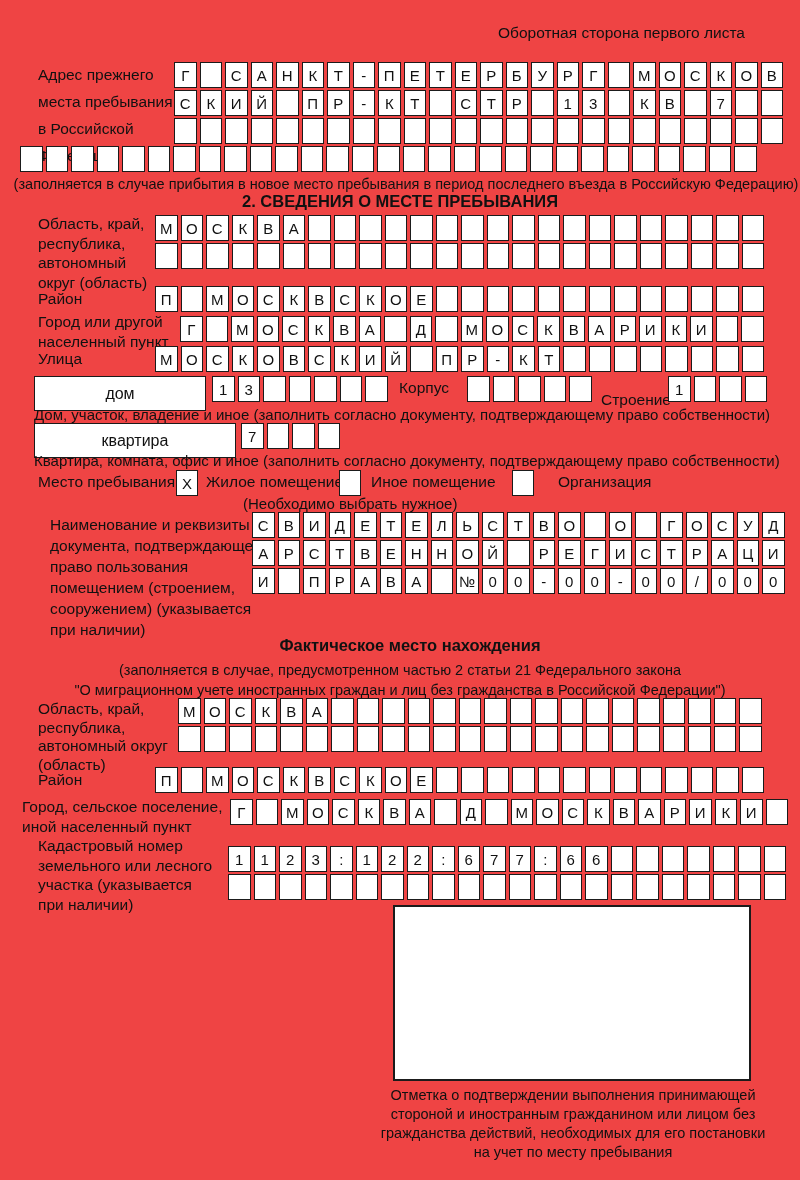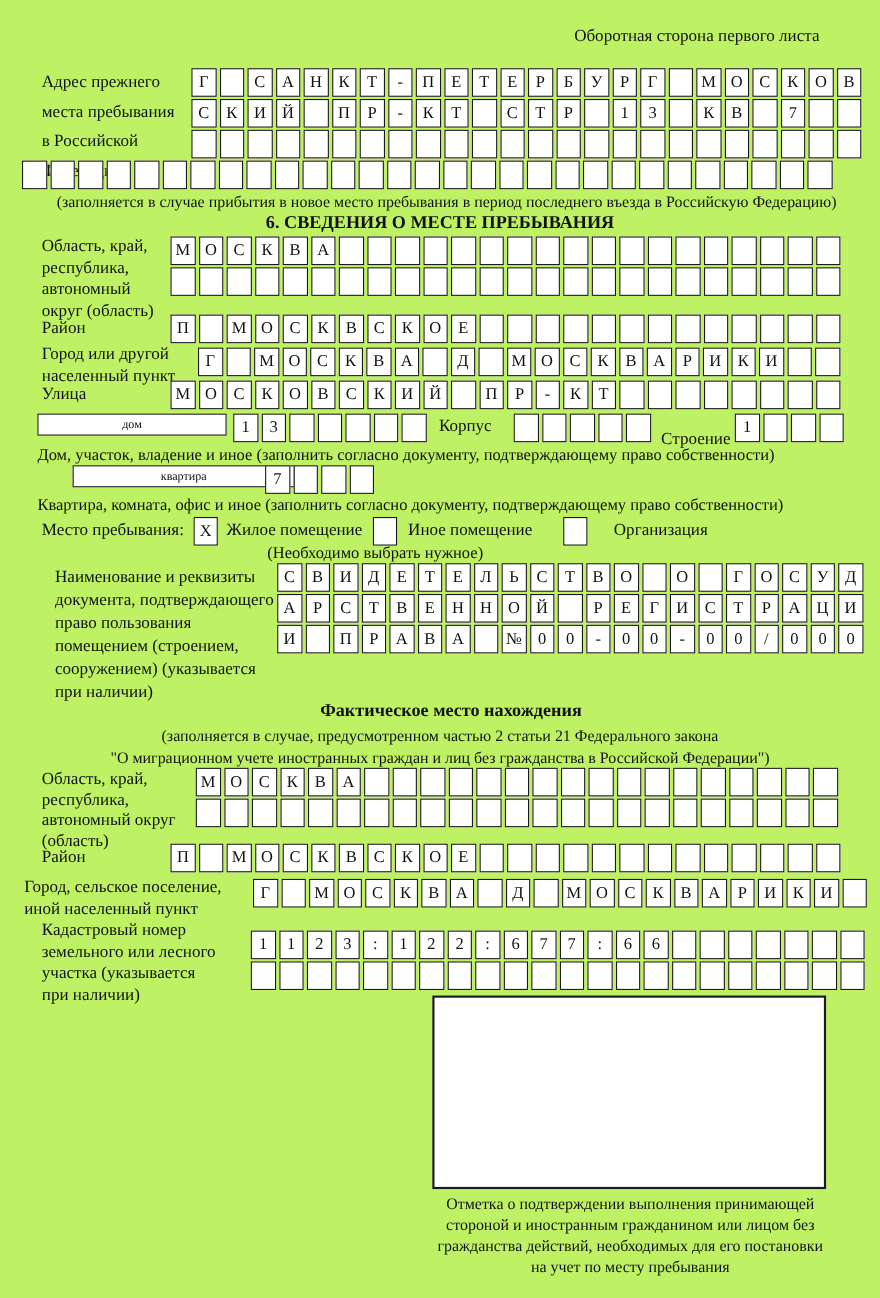--- a/index.html
+++ b/index.html
@@ -1,32 +1,32 @@
 <!DOCTYPE html>
 <html><head>
 <meta charset="utf-8">
 <style>
   html,body{margin:0;padding:0;background:#fff;}
   .page{
-    position:relative;width:800px;height:1180px;background:#bef264;color:#111;
-    font-family:Liberation Serif, serif;font-size:15.5px;
+    position:relative;width:800px;height:1180px;background:#ef4444;color:#111;
+    font-family:Liberation Sans, sans-serif;font-size:15.5px;
     overflow:hidden;
   }
   .abs{position:absolute;}
   .lbl{white-space:pre-line;line-height:19.5px;}
   .lbl-wide{white-space:pre-line;line-height:27px;}
   .cellrow{position:absolute;display:flex;gap:3px;}
   .cell{
     flex:0 0 auto;width:22.5px;height:26px;box-sizing:border-box;
     border:1.7px solid #1b1b1b;display:flex;align-items:center;justify-content:center;
     font-size:15px;background:#fff;
   }
   .bigbox{
-    position:absolute;box-sizing:border-box;border:1.8px solid #1b1b1b;height:20px;
-    display:flex;align-items:center;justify-content:center;font-size:11px;background:#fff;
+    position:absolute;box-sizing:border-box;border:1.8px solid #1b1b1b;height:35px;
+    display:flex;align-items:center;justify-content:center;font-size:16px;background:#fff;
   }
   .cb{
     position:absolute;box-sizing:border-box;width:22px;height:26px;border:1.8px solid #1b1b1b;
     display:flex;align-items:center;justify-content:center;font-size:15px;background:#fff;
   }
   .hdr{font-weight:bold;font-size:16.5px;text-align:center;left:0;right:0;}
   .note-c{text-align:center;left:0;right:0;font-size:14.5px;white-space:pre-line;line-height:20px;}
   .note-l{font-size:15px;}
   .stamp{
     position:absolute;left:393px;top:905px;width:358px;height:176px;
@@ -152,21 +152,21 @@
       <div class="cell"></div>
       <div class="cell"></div>
       <div class="cell"></div>
       <div class="cell"></div>
       <div class="cell"></div>
       <div class="cell"></div>
       <div class="cell"></div>
     </div>
   <div class="abs note-c" style="top:174px;padding-left:12px;">(заполняется в случае прибытия в новое место пребывания в период последнего въезда в Российскую Федерацию)</div>
 
-  <div class="abs hdr" style="top:192px;">6. СВЕДЕНИЯ О МЕСТЕ ПРЕБЫВАНИЯ</div>
+  <div class="abs hdr" style="top:192px;">2. СВЕДЕНИЯ О МЕСТЕ ПРЕБЫВАНИЯ</div>
 
   <div class="abs lbl" style="left:38px;top:214px;">Область, край,
 республика,
 автономный
 округ (область)</div>
   <div class="cellrow" style="left:155px;top:215px;">
       <div class="cell">М</div>
       <div class="cell">О</div>
       <div class="cell">С</div>
       <div class="cell">К</div>
@@ -322,21 +322,21 @@
     </div>
   <div class="abs" style="left:601px;top:379px;margin-top:12px;">Строение</div>
   <div class="cellrow" style="left:668px;top:376px;">
       <div class="cell">1</div>
       <div class="cell"></div>
       <div class="cell"></div>
       <div class="cell"></div>
     </div>
   <div class="abs note-l" style="left:34px;top:406px;">Дом, участок, владение и иное (заполнить согласно документу, подтверждающему право собственности)</div>
 
-  <div class="bigbox" style="left:34px;top:423px;width:202px;margin-left:32px;">квартира</div>
+  <div class="bigbox" style="left:34px;top:423px;width:202px;">квартира</div>
   <div class="cellrow" style="left:241px;top:423px;">
       <div class="cell">7</div>
       <div class="cell"></div>
       <div class="cell"></div>
       <div class="cell"></div>
     </div>
   <div class="abs note-l" style="left:34px;top:452px;">Квартира, комната, офис и иное (заполнить согласно документу, подтверждающему право собственности)</div>
 
   <div class="abs" style="left:38px;top:473px;">Место пребывания:</div>
   <div class="cb" style="left:176px;top:470px;">X</div>

